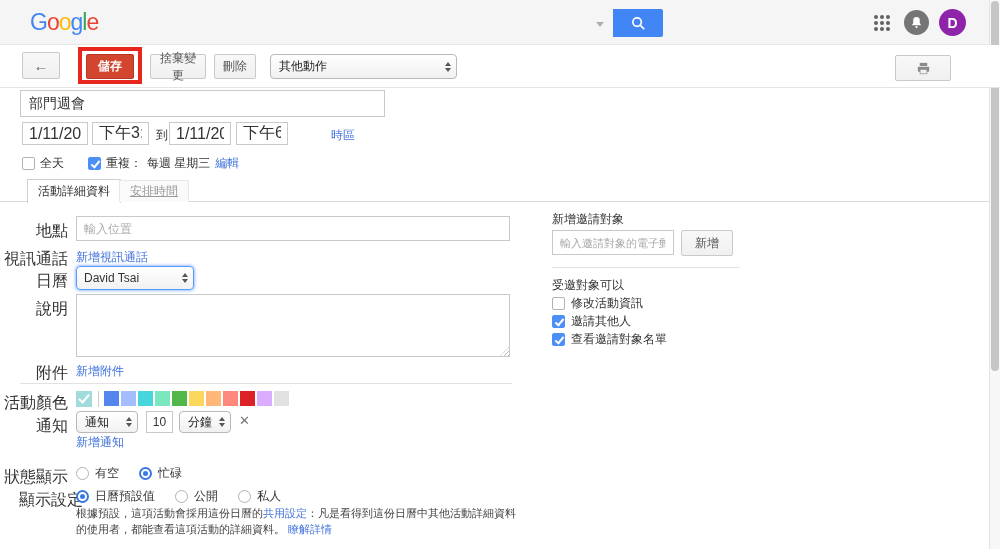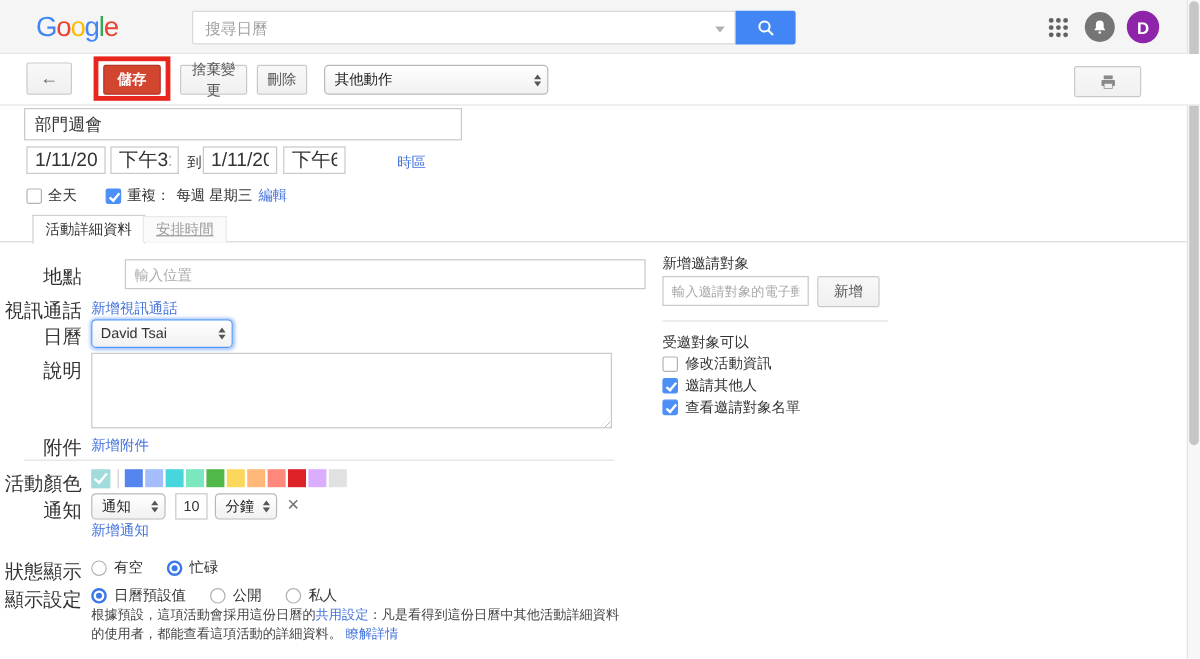--- a/index.html
+++ b/index.html
@@ -95,21 +95,20 @@
   .add-guest-btn{left:681px;top:230px;width:52px;height:26px;}
   .perm-row{position:absolute;left:552px;display:flex;align-items:center;gap:6px;font-size:12px;color:#333;}
 
   svg{display:block;}
 </style>
 </head>
 <body>
 
 <div class="header">
   <div class="logo"><span style="color: rgb(66, 133, 244);">G</span><span style="color: rgb(234, 67, 53);">o</span><span style="color: rgb(251, 188, 5);">o</span><span style="color: rgb(66, 133, 244);">g</span><span style="color: rgb(52, 168, 83);">l</span><span style="color: rgb(234, 67, 53);">e</span></div>
-  <input class="search-input" placeholder="搜尋日曆" style="">
   <span class="search-caret"></span>
   <button class="search-btn" style="background: rgb(66, 133, 244);">
     <span>
       <svg viewBox="0 0 24 24" width="17" height="17">
           <circle cx="10" cy="10" r="6" fill="none" stroke="#fff" stroke-width="2.4"></circle>
           <line x1="14.6" y1="14.6" x2="20" y2="20" stroke="#fff" stroke-width="2.4"></line>
         </svg>
     </span>
   </button>
   <div class="apps-grid">
@@ -180,21 +179,21 @@
   <span>重複：</span>
   <span>每週 星期三</span>
   <a class="link">編輯</a>
 </div>
 
 <div class="tabline"></div>
 <div class="tab active">活動詳細資料</div>
 <div class="tab inactive">安排時間</div>
 
 <span class="lab" style="top:221px;">地點</span>
-<input class="field-input" style="left: 76px; top: 216px; width: 434px; height: 25px; margin-left: 28px;" placeholder="輸入位置">
+<input class="field-input" style="left: 76px; top: 216px; width: 434px; height: 25px;" placeholder="輸入位置">
 
 <span class="lab" style="top:249px;">視訊通話</span>
 <a class="link abs" style="left:76px;top:249px;">新增視訊通話</a>
 
 <span class="lab" style="top:271px;">日曆</span>
 <div class="mselect field-input cal-select">
   <span>David Tsai</span>
   <span class="spinner">
       <i class="up"></i>
       <i class="down"></i>
@@ -248,21 +247,21 @@
 
 <span class="lab" style="top:467px;">狀態顯示</span>
 <div class="radio-row" style="left:76px;top:465px;">
   <span class="radio"></span>
   <span>有空</span>
   <span class="opt-gap"></span>
   <span class="radio selected"></span>
   <span>忙碌</span>
 </div>
 
-<span class="lab" style="top:490px;">顯示設定</span>
+<span class="lab" style="top:490px;margin-left:15px;">顯示設定</span>
 <div class="radio-row" style="left:76px;top:488px;">
   <span class="radio selected"></span>
   <span>日曆預設值</span>
   <span class="opt-gap"></span>
   <span class="radio"></span>
   <span>公開</span>
   <span class="opt-gap"></span>
   <span class="radio"></span>
   <span>私人</span>
 </div>

